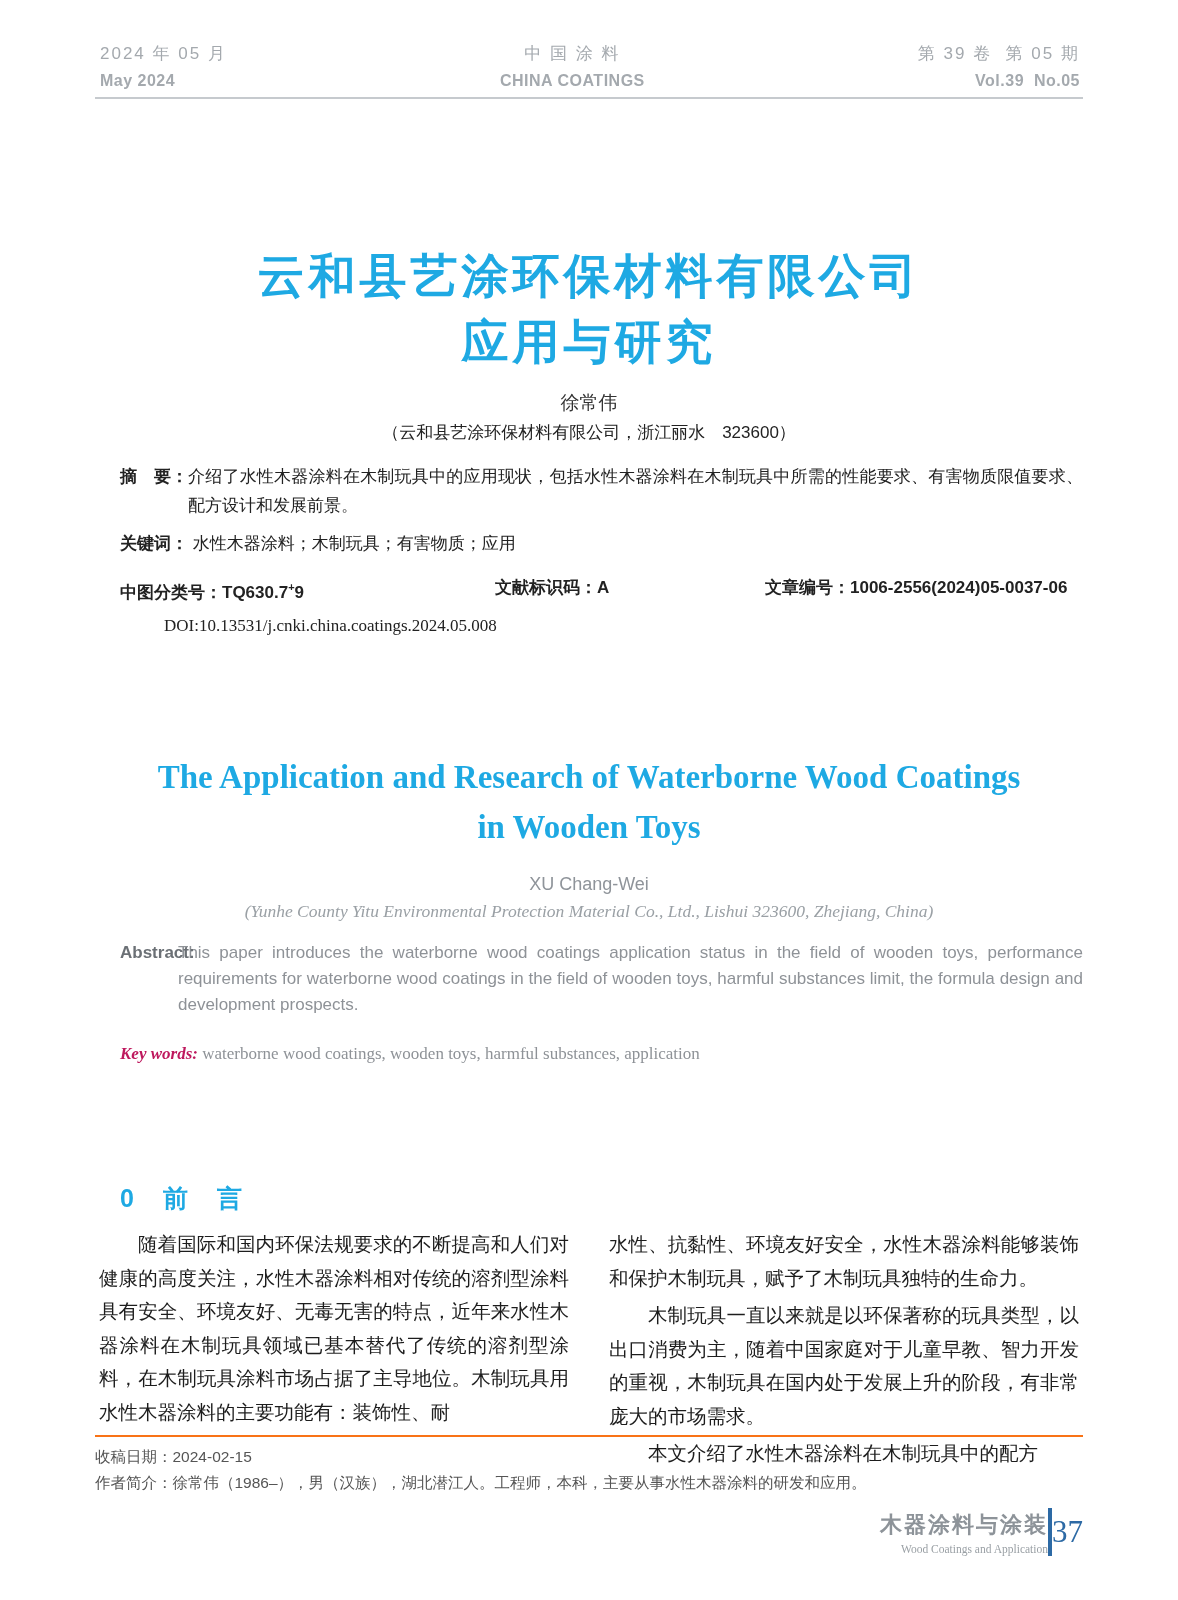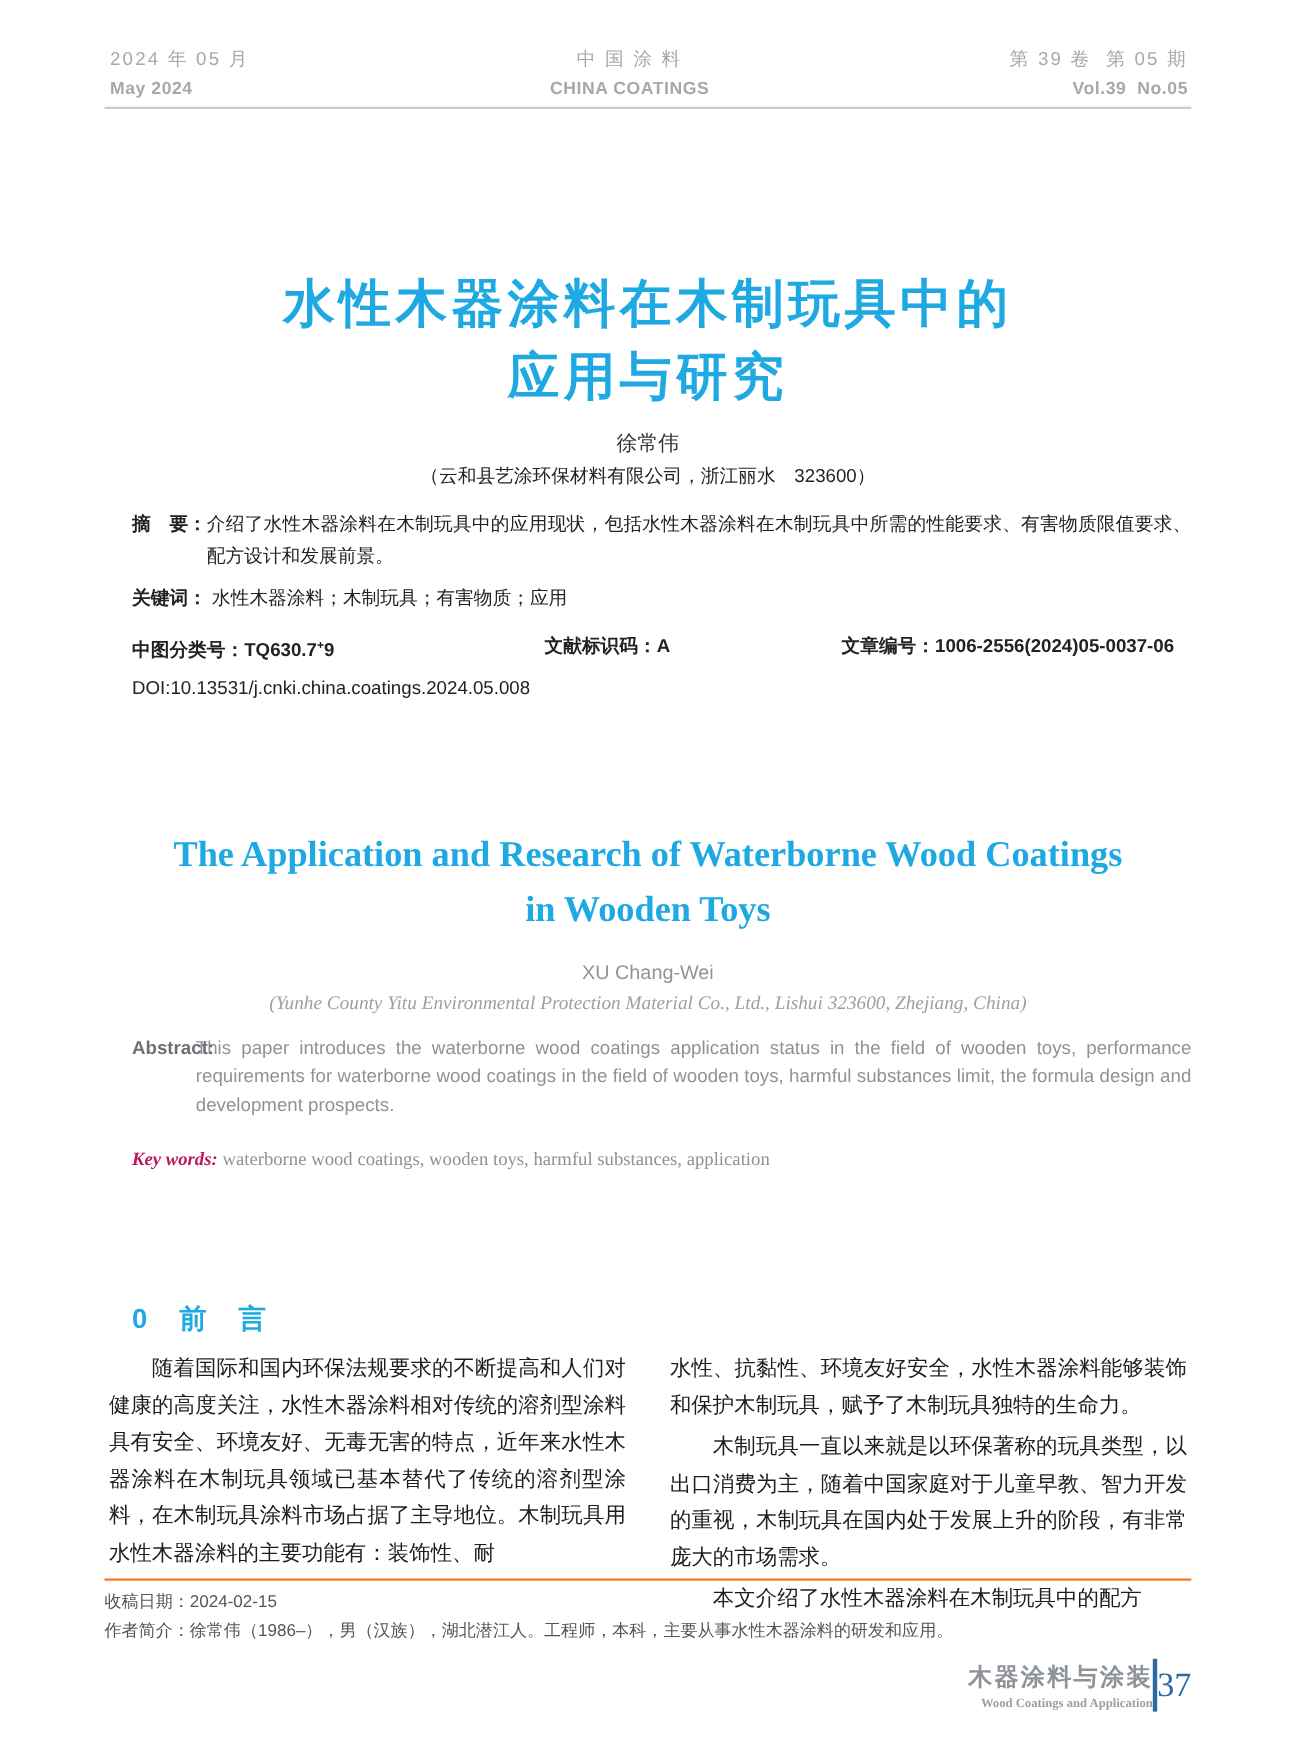--- a/index.html
+++ b/index.html
@@ -31,21 +31,21 @@
   .front { position:absolute; top:462px; left:120px; right:95px; font-size:17px; line-height:29px; color:#222; }
   .abstract-cn { position:relative; padding-left:68px; text-align:justify; }
   .abstract-cn .lbl { position:absolute; left:0; top:0; font-weight:bold; }
   .keywords-cn { margin-top:9px; }
   .keywords-cn .lbl { font-weight:bold; }
   .class-row { position:relative; margin-top:15px; height:26px; font-weight:bold; white-space:nowrap; }
   .class-row .c1 { position:absolute; left:0; }
   .class-row .c2 { position:absolute; left:375px; }
   .class-row .c3 { position:absolute; left:645px; }
   .class-row sup { font-size:11px; }
-  .doi { margin-top:12px; font-family:Liberation Sans, sans-serif; font-size:17px; color:#222; }
+  .doi { margin-top:12px; font-family:Liberation Serif, serif; font-size:17px; color:#222;margin-left:44px; }
 
   
   .title-en {
     position:absolute; top:752px; left:0; width:100%; text-align:center;
     font-family:Liberation Serif, serif; font-weight:bold; font-size:33px; line-height:50px; color:#1ea9e3;
   }
   .author-en { position:absolute; top:874px; width:100%; text-align:center; font-size:18px; color:#8f949a; }
   .affil-en  {
     position:absolute; top:901px; width:100%; text-align:center;
     font-family:"Liberation Serif", serif; font-style:italic; font-size:17.5px; color:#9aa0a5;
@@ -78,21 +78,21 @@
   .footnote {
     position:absolute; top:1435px; left:95px; right:95px;
     border-top:2px solid #f97316; padding-top:7px;
     font-size:15.5px; color:#555; line-height:26px;
   }
 
   
   .footer { position:absolute; top:1508px; right:95px; display:flex; align-items:center; gap:0; }
   .footer-texts { text-align:right; }
   .fcn { font-size:22px; color:#8d9399; font-weight:bold; letter-spacing:2px; }
-  .fen { font-size:11.5px; font-family:"Liberation Serif", serif; font-weight:bold; color:#9aa0a5; margin-top:3px; }
+  .fen { font-size:11.5px; font-family:"Liberation Serif", serif; font-weight:normal; color:#9aa0a5; margin-top:3px; }
   .fbar { width:4px; height:48px; background:#2d6aa5; }
   .fnum { font-size:31px; font-family:"Liberation Serif", serif; color:#2d6aa5; }
 </style>
 </head>
 <body>
 
 <div class="page">
 
   <div class="header">
     <div class="header-left">
@@ -104,21 +104,21 @@
       <div class="en">CHINA COATINGS</div>
     </div>
     <div class="header-right">
       <div class="cn">第 39 卷  第 05 期</div>
       <div class="en">Vol.39  No.05</div>
     </div>
   </div>
   <div class="header-rule"></div>
 
   <div class="title-cn">
-    <div>水性木器涂料在木制玩具中的</div>
+    <div>云和县艺涂环保材料有限公司</div>
     <div>应用与研究</div>
   </div>
   <div class="author-cn">徐常伟</div>
   <div class="affil-cn">（云和县艺涂环保材料有限公司，浙江丽水　323600）</div>
 
   <div class="front">
     <div class="abstract-cn">
       <span class="lbl">摘　要：</span>
       <span>介绍了水性木器涂料在木制玩具中的应用现状，包括水性木器涂料在木制玩具中所需的性能要求、有害物质限值要求、配方设计和发展前景。</span>
     </div>

